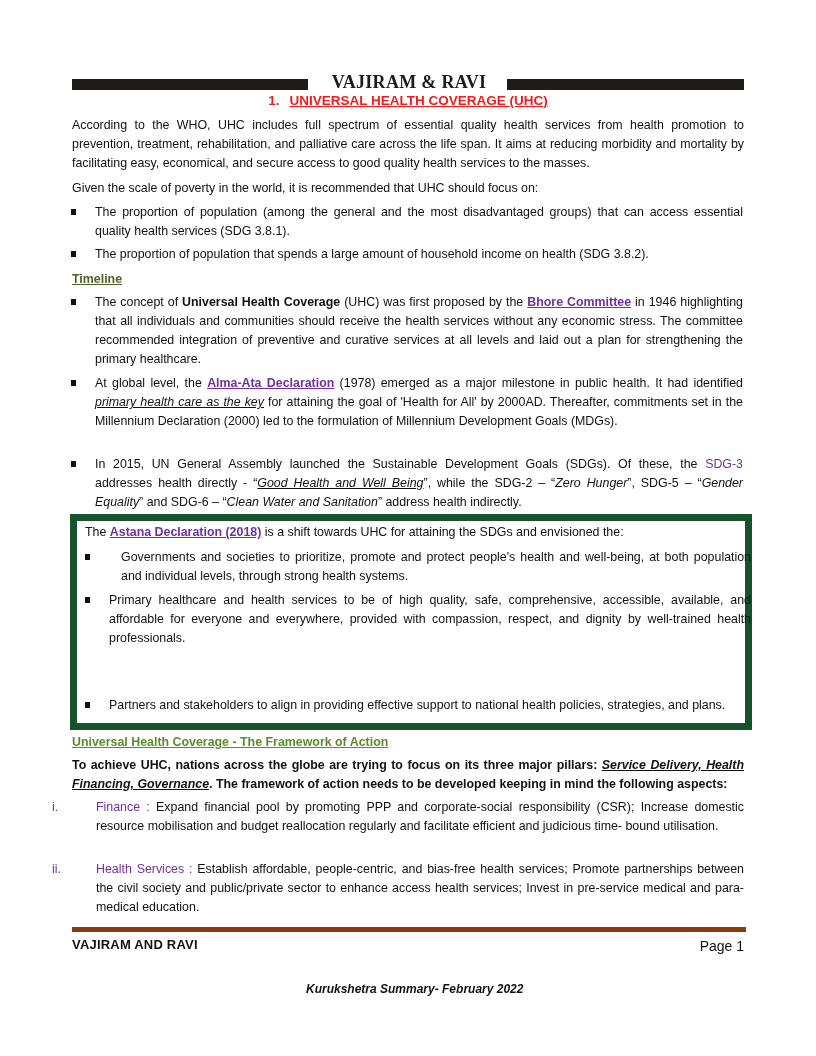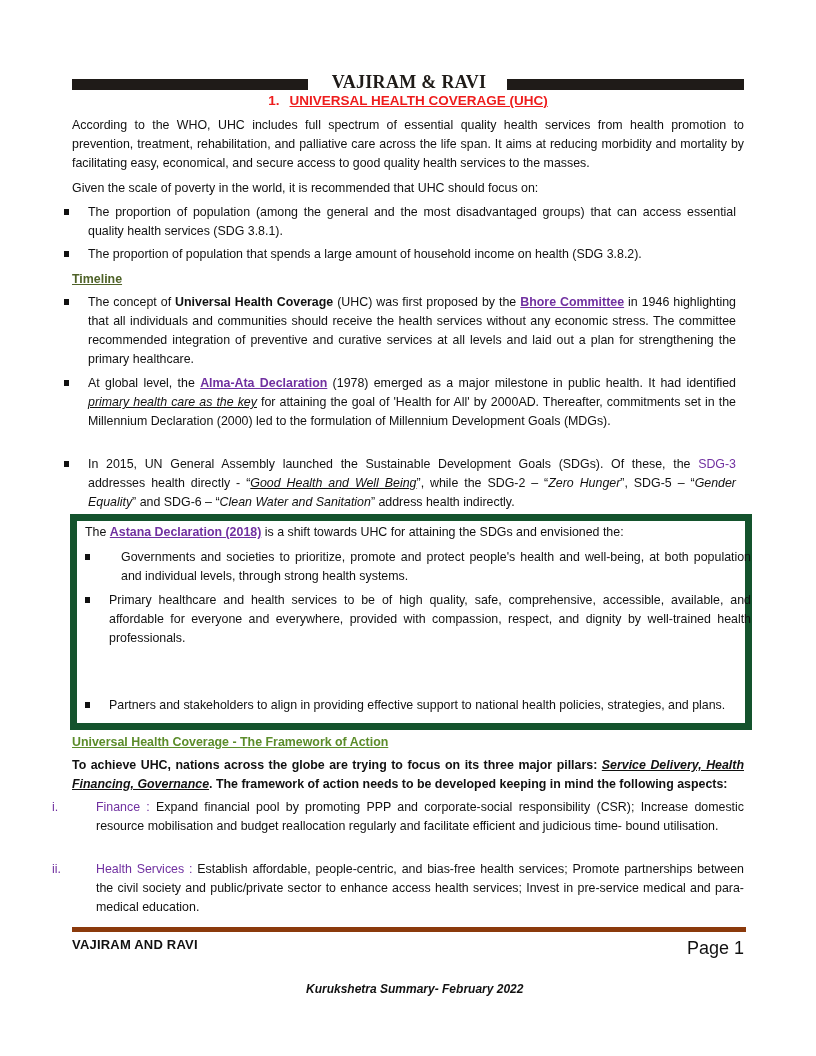--- a/index.html
+++ b/index.html
@@ -11,41 +11,41 @@
   .mast-bar.left { left: 0; width: 236px; }
   .mast-bar.right { right: 0; width: 237px; }
   .mast-title { position: absolute; left: 240px; width: 194px; top: -4px; text-align: center;
                 font-family: "Liberation Serif", serif; font-weight: bold; font-size: 18px;
                 letter-spacing: 0.3px; color: #1f1b18; line-height: 20px; }
   .section-title { position: absolute; left: 72px; top: 92px; width: 672px; text-align: center;
                    color: #ee1c1c; font-weight: bold; font-size: 13.5px; line-height: 18px; }
   .section-title .num { margin-right: 10px; }
   .section-title .txt { text-decoration: underline; }
   .blk { position: absolute; left: 72px; width: 672px; }
-  .bul { position: absolute; left: 64px; width: 672px; }
+  .bul { position: absolute; left: 71px; width: 672px; }
   .bul .sq { position: absolute; left: 0; top: 6px; width: 5px; height: 6px; background: #111; }
   .bul .body { margin-left: 24px; }
   .green-head { color: #4f6228; font-weight: bold; text-decoration: underline; font-size: 12.4px; }
   .green-head2 { color: #5b8c2a; font-weight: bold; text-decoration: underline; font-size: 12.4px; }
   .purple { color: #7030a0; }
   .purple-b { color: #7030a0; font-weight: bold; text-decoration: underline; }
   .b { font-weight: bold; }
   .iu { font-style: italic; text-decoration: underline; }
   .i { font-style: italic; }
   .box { position: absolute; left: 70px; top: 514px; width: 682px; height: 216px;
          border: 7px solid #14532d; box-sizing: border-box; }
   .box .bul { left: 31px; width: 644px; }
   .box .bul .body { margin-left: 0; padding-left: 0; }
   .roman { position: absolute; left: 52px; width: 692px; }
   .roman .rn { position: absolute; left: 0; top: 0; color: #7030a0; font-size: 12.4px; line-height: 19px; }
   .roman .body { margin-left: 44px; }
   .footer-rule { position: absolute; left: 72px; top: 927px; width: 674px; height: 5px; background: #8b3a0c; }
   .footer-left { position: absolute; left: 72px; top: 937px; font-weight: bold; font-size: 13px; letter-spacing: 0.2px; }
   .footer-mid { position: absolute; left: 306px; top: 938px; font-style: italic; font-weight: bold; font-size: 12px; margin-top: 44px; }
-  .footer-right { position: absolute; right: 72px; top: 938px; font-size: 18px; }
+  .footer-right { position: absolute; right: 72px; top: 938px; font-size: 14px; }
 </style>
 </head>
 <body>
 
 <div class="masthead">
   <div class="mast-bar left"></div>
   <div class="mast-title">VAJIRAM &amp; RAVI</div>
   <div class="mast-bar right"></div>
 </div>
 

